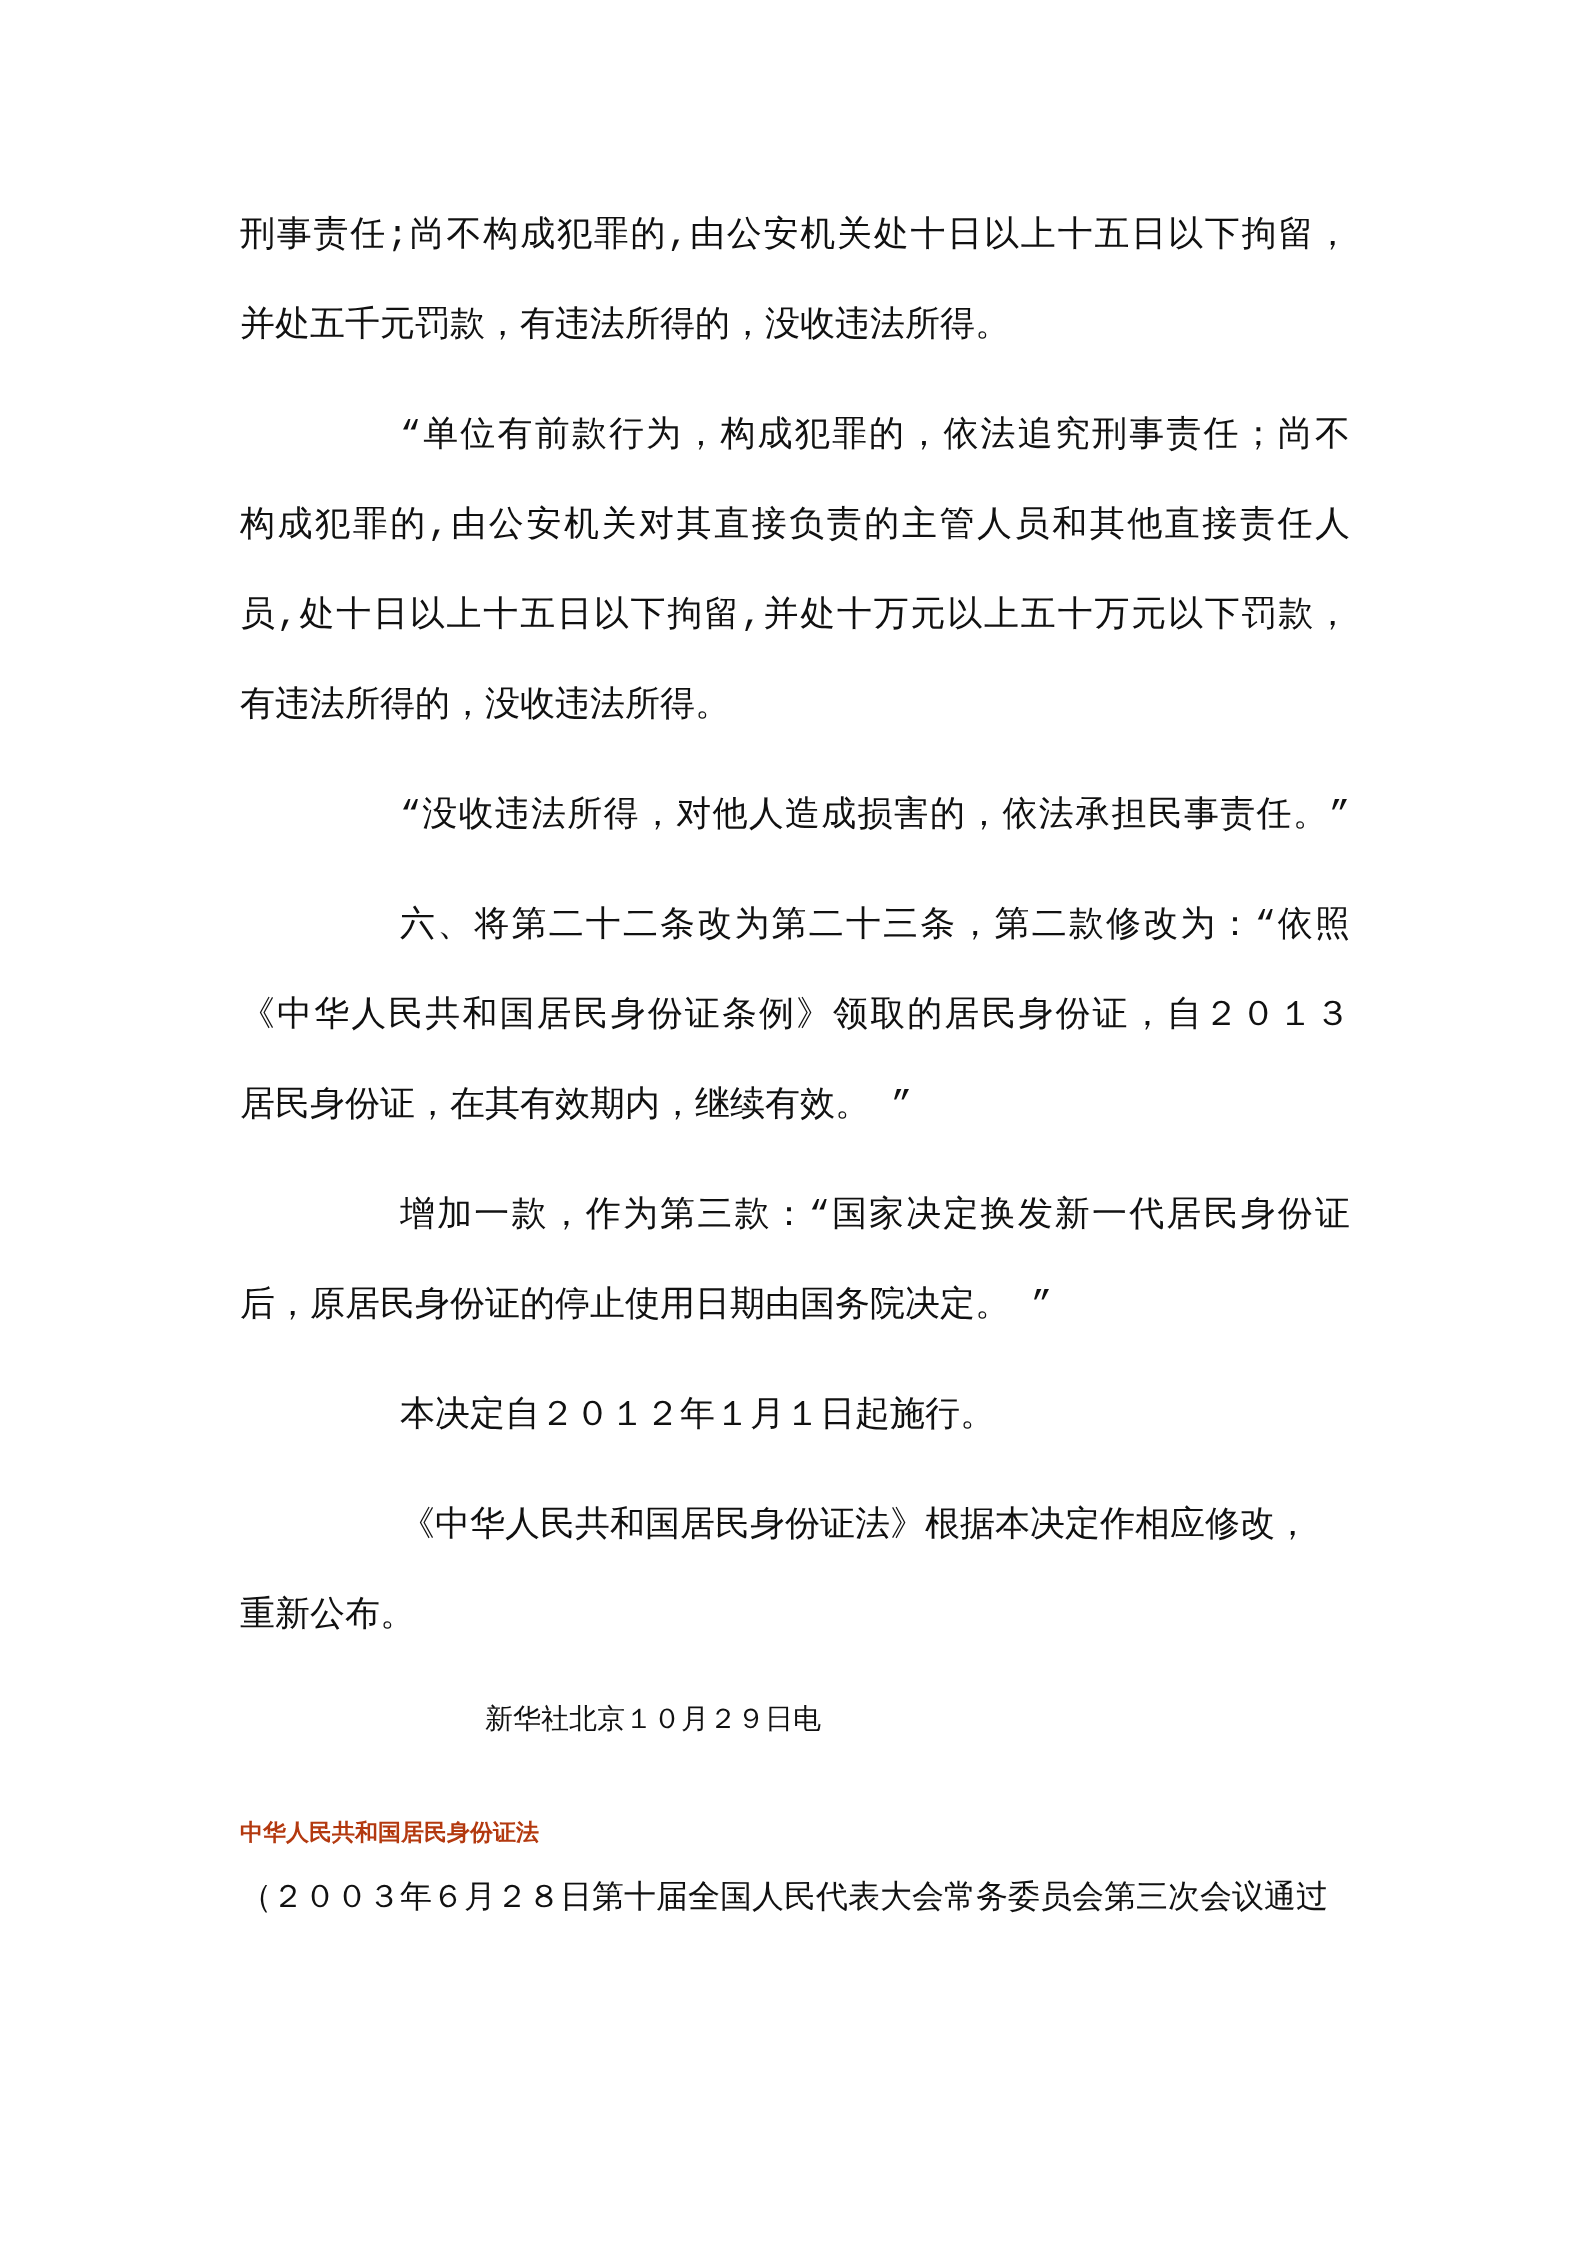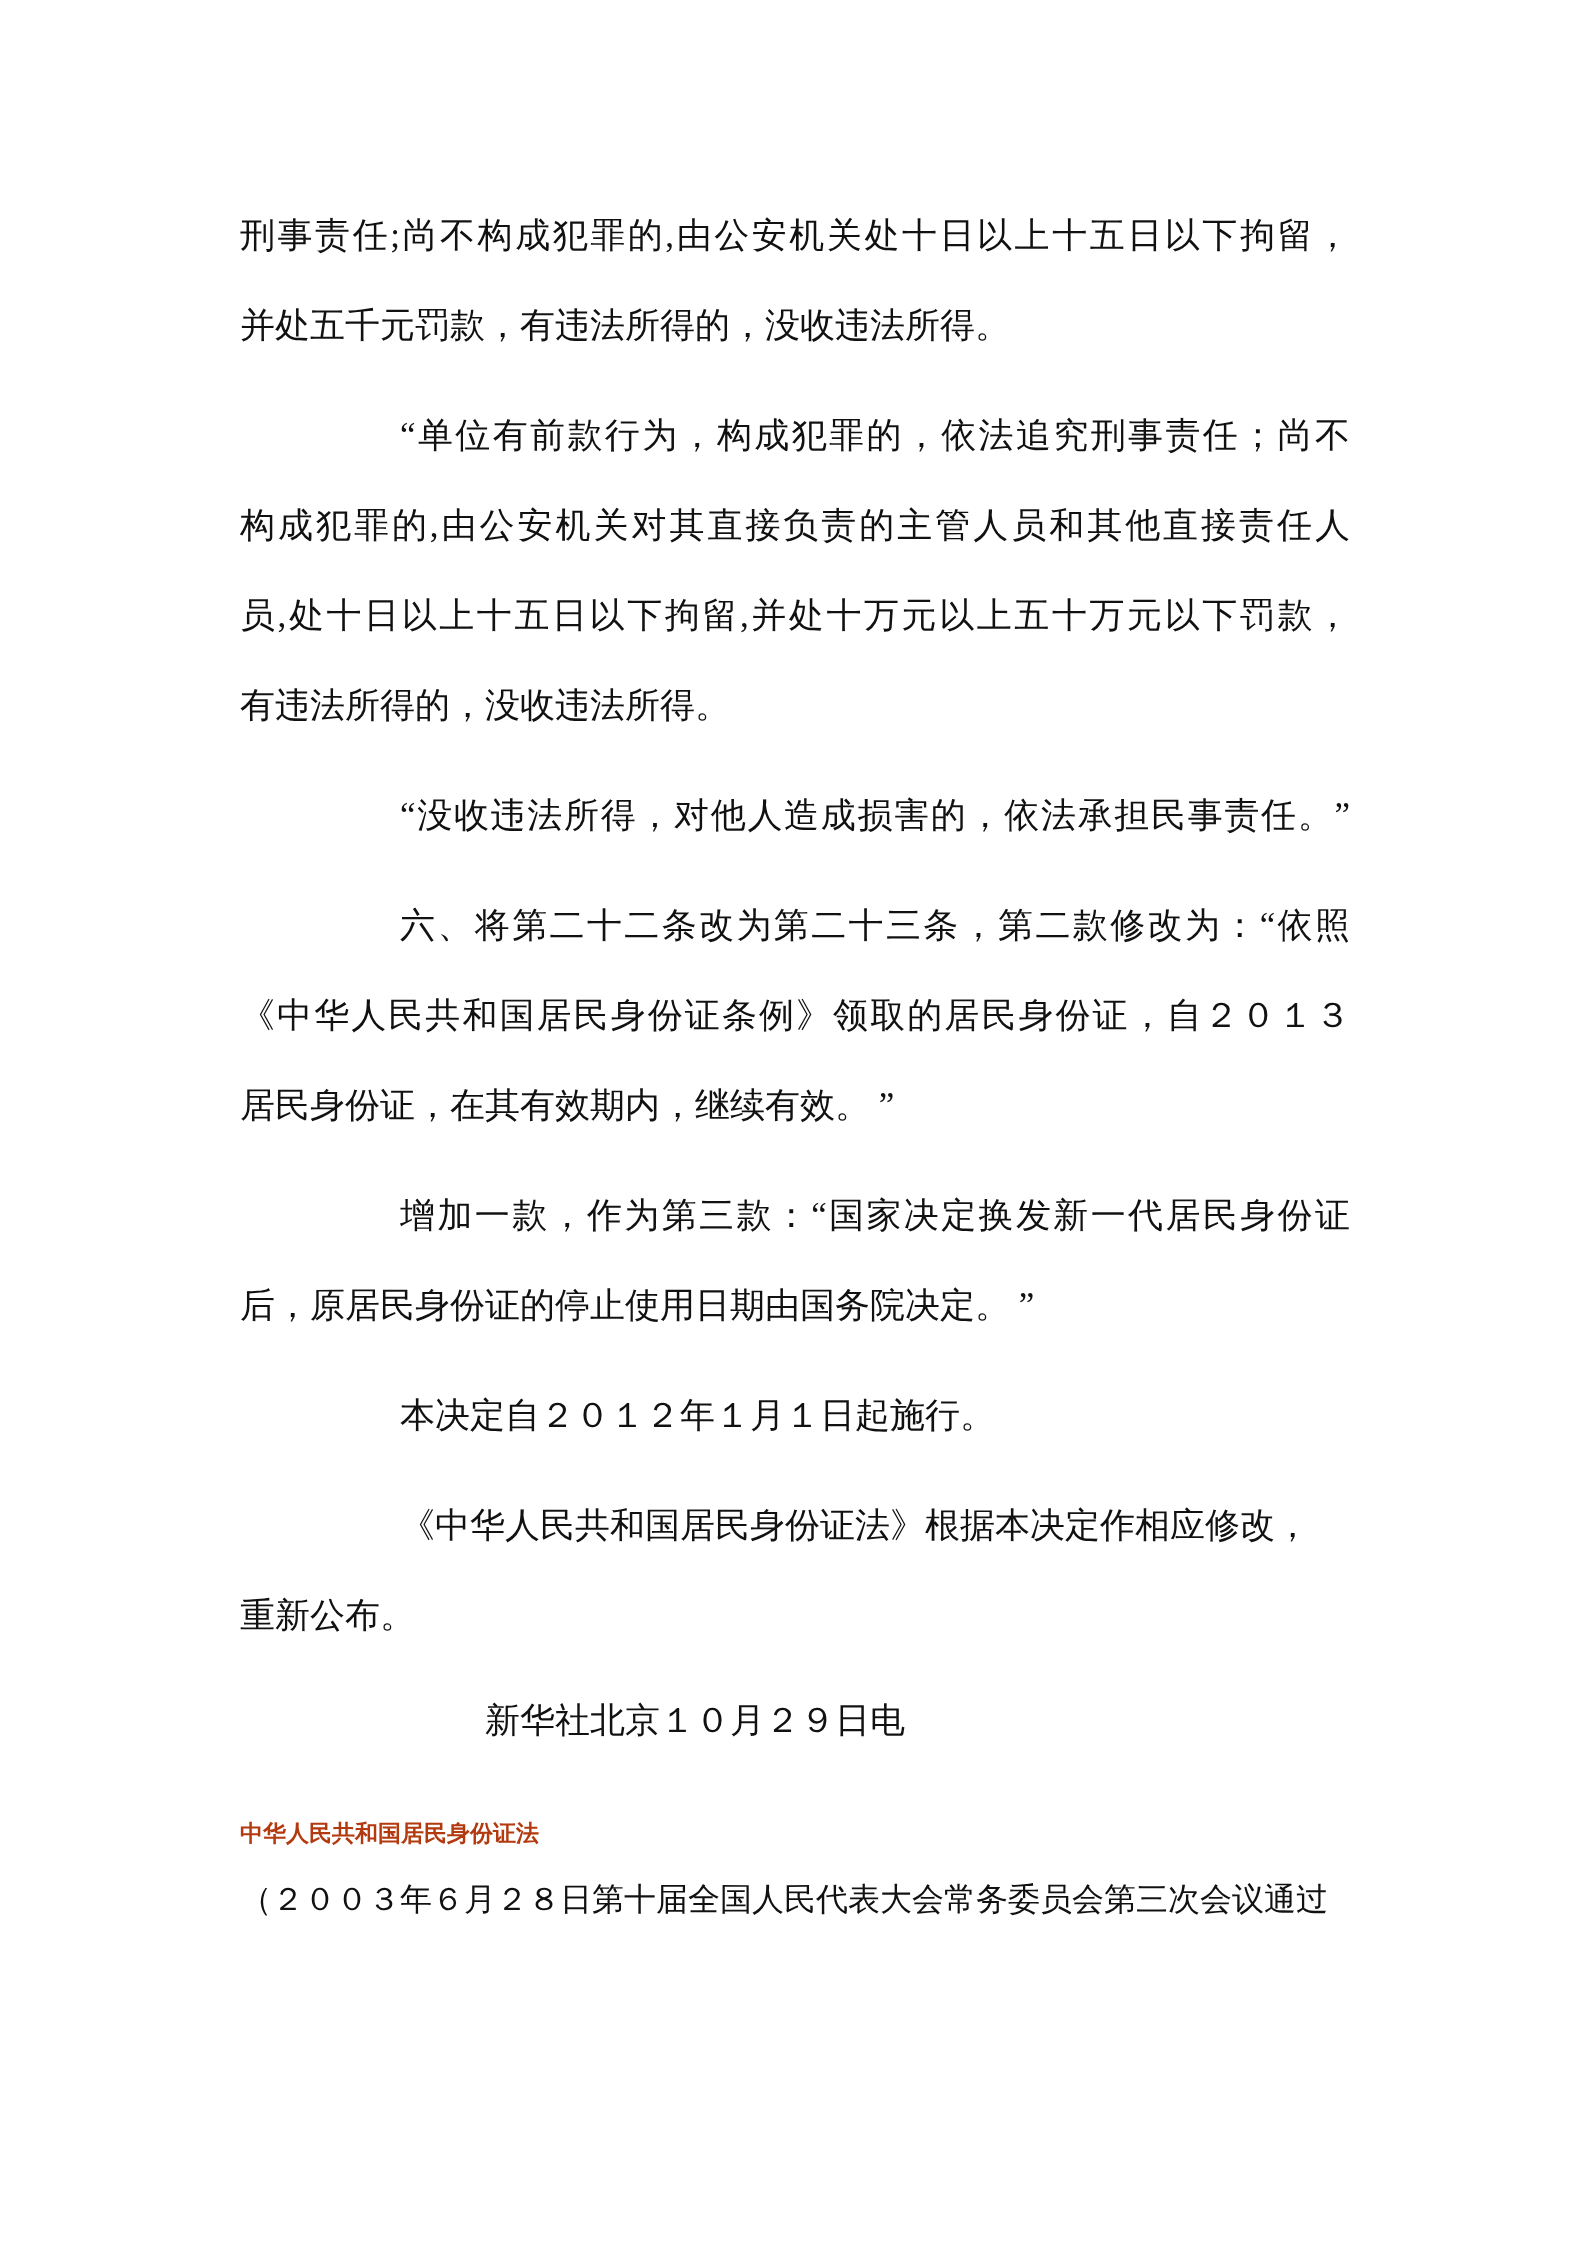--- a/index.html
+++ b/index.html
@@ -12,39 +12,39 @@
     width: 1587px;
     background: var(--page-bg);
   }
   .page {
     position: relative;
     width: 1587px;
     height: 1969px;
     background: var(--page-bg);
     overflow: hidden;
     padding: 191px 237px 0 240px; 
-    font-family: Liberation Serif, serif;
+    font-family: Liberation Mono, monospace;
     color: var(--text-color);
   }
   .para { margin-bottom: 20px; }
   .line {
     font-size: 35px;
     line-height: 90px;
     color: var(--text-color);
   }
   
   .j {
     text-align: justify;
     text-align-last: justify;
   }
   
   .ind { padding-left: 160px; }
   
   .news {
-    font-size: 35px;
+    font-size: 28px;
     line-height: 80px;
     padding-left: 245px;
   }
   
   .law-title {
     font-size: 23px;
     font-weight: bold;
     line-height: 90px;
     margin-top: 28px;
     text-align: left;

